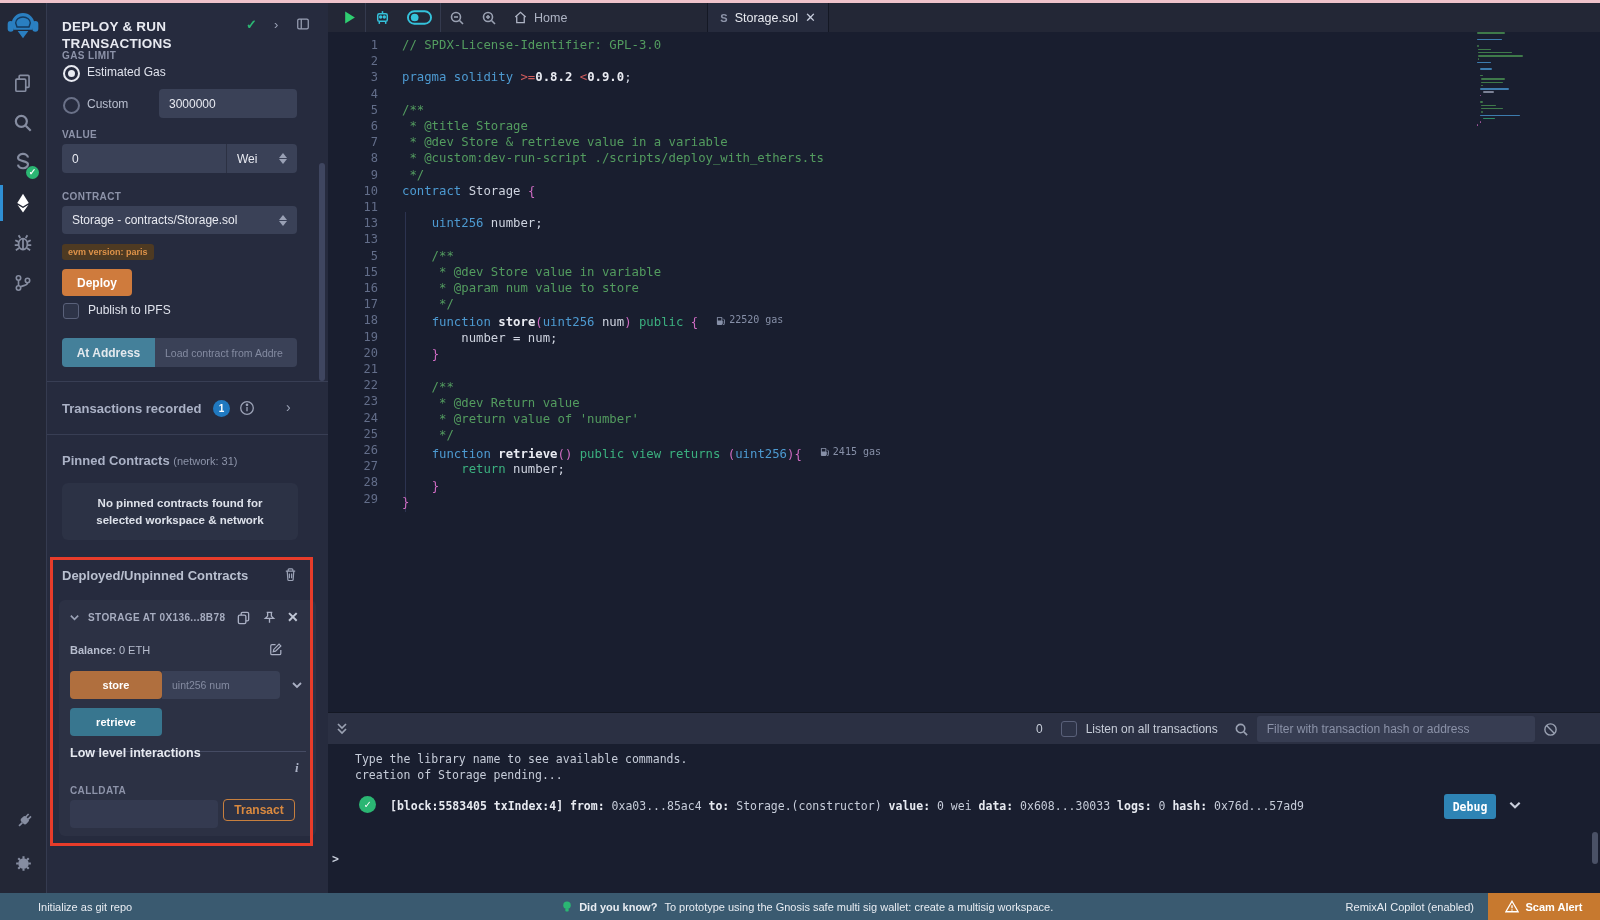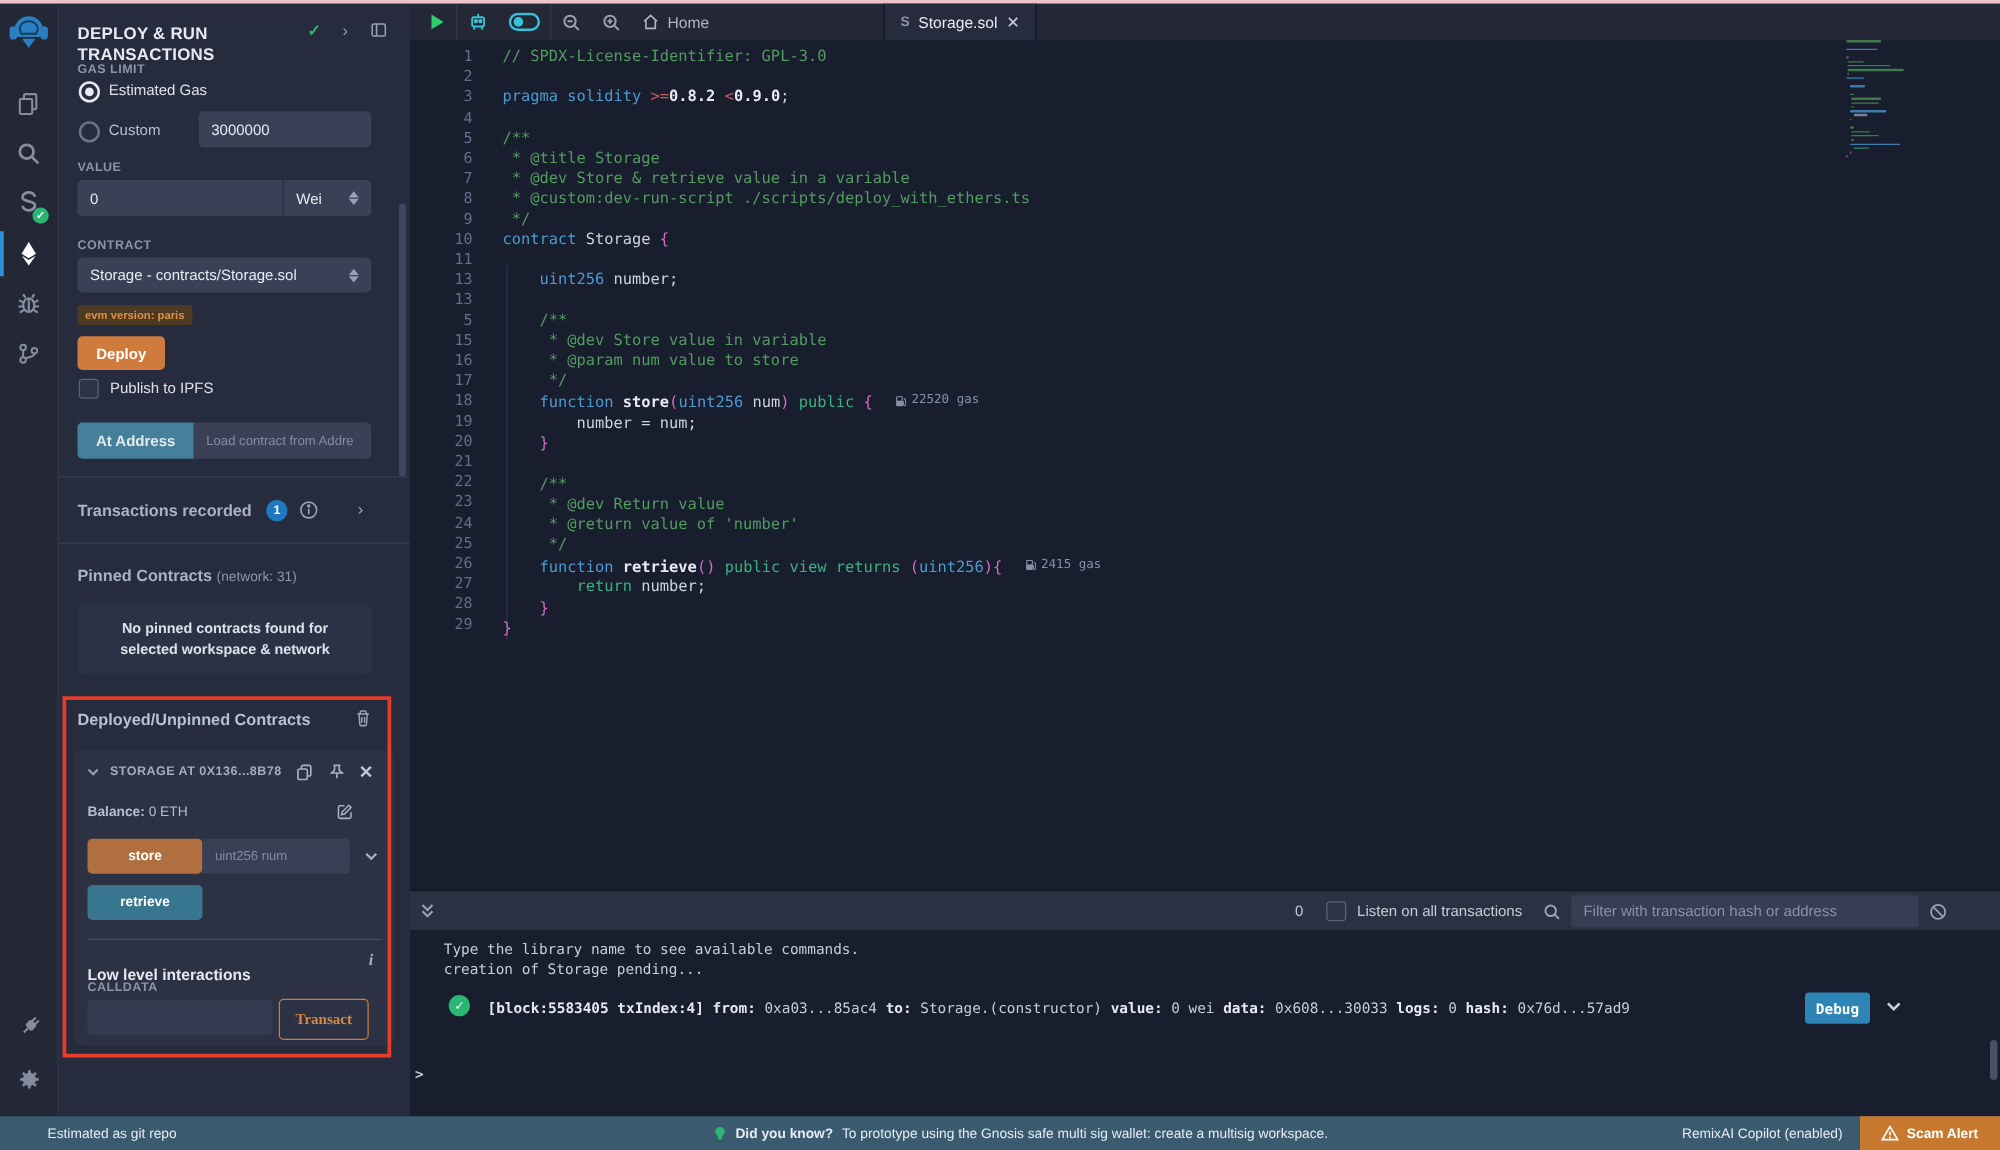--- a/index.html
+++ b/index.html
@@ -285,25 +285,25 @@
         <span class="ph" style="font-size:10.5px;">uint256 num</span>
       </div>
       <span class="abs" style="left:232px;top:79px;color:#aab0c4;">
         <svg viewBox="0 0 12 12" width="12" height="12" fill="none" stroke="currentColor" stroke-width="1.8">
             <path d="M2 4 l4 4 4 -4"></path>
           </svg>
       </span>
       <button class="btn btn-retrieve" style="left:11px;top:108px;width:92px;height:28px;">retrieve</button>
 
       <div style="position:absolute;left:11px;top:151px;width:236px;height:1px;background:#454b63;"></div>
-      <span class="lli-title" style="top:173px;text-align:center;">Low level interactions</span>
+      <span class="lli-title" style="top:146px;text-align:center;">Low level interactions</span>
       <span class="abs" style="left:236px;top:160px;color:#aab0c4;font-family:'Liberation Serif',serif;font-style:italic;font-weight:bold;font-size:13px;">i</span>
       <span class="lbl" style="left:11px;top:185px;">CALLDATA</span>
       <div class="input" style="left:11px;top:200px;width:148px;height:28px;background:#343a50;"></div>
-      <button class="btn btn-transact" style="left:164px;top:199px;width:72px;height:33px;font-family:Liberation Serif, serif;">Transact</button>
+      <button class="btn btn-transact" style="left:164px;top:199px;width:72px;height:22px;">Transact</button>
     </div>
 
     <div class="scrollbar" style="left:272px;top:160px;width:6px;height:218px;"></div>
   </section>
 
   <div class="abs hl-rect"></div>
 
   <section class="abs edit-top">
     <span class="tool" style="padding-left:14px;">
       <svg viewBox="0 0 14 14" width="15" height="15">
@@ -461,21 +461,21 @@
     <span class="abs" style="left:1180px;top:54px;color:#c9cedb;">
       <svg viewBox="0 0 12 12" width="14" height="14" fill="none" stroke="currentColor" stroke-width="1.8">
           <path d="M2 4 l4 4 4 -4"></path>
         </svg>
     </span>
     <div class="prompt">&gt;</div>
     <div class="scrollbar" style="left:1264px;top:88px;width:6px;height:32px;background:#4a5166;"></div>
   </section>
 
   <footer class="abs statusbar">
-    <span style="margin-left:38px;">Estimated as git repo</span>
+    <span style="margin-left:38px;">Initialize as git repo</span>
     <span style="margin-left:430px;display:flex;align-items:center;gap:7px;">
       <svg viewBox="0 0 12 16" width="10" height="14">
         <circle cx="6" cy="6" r="4.5" fill="#2bb673"></circle>
           <rect x="4" y="10" width="4" height="3.5" rx="1" fill="#2bb673"></rect>
       </svg>
       <b>Did you know?</b>
       <span>To prototype using the Gnosis safe multi sig wallet: create a multisig workspace.</span>
     </span>
     <span style="position:absolute;right:126px;padding-left:20px;">RemixAI Copilot (enabled)</span>
     <span class="scam">

